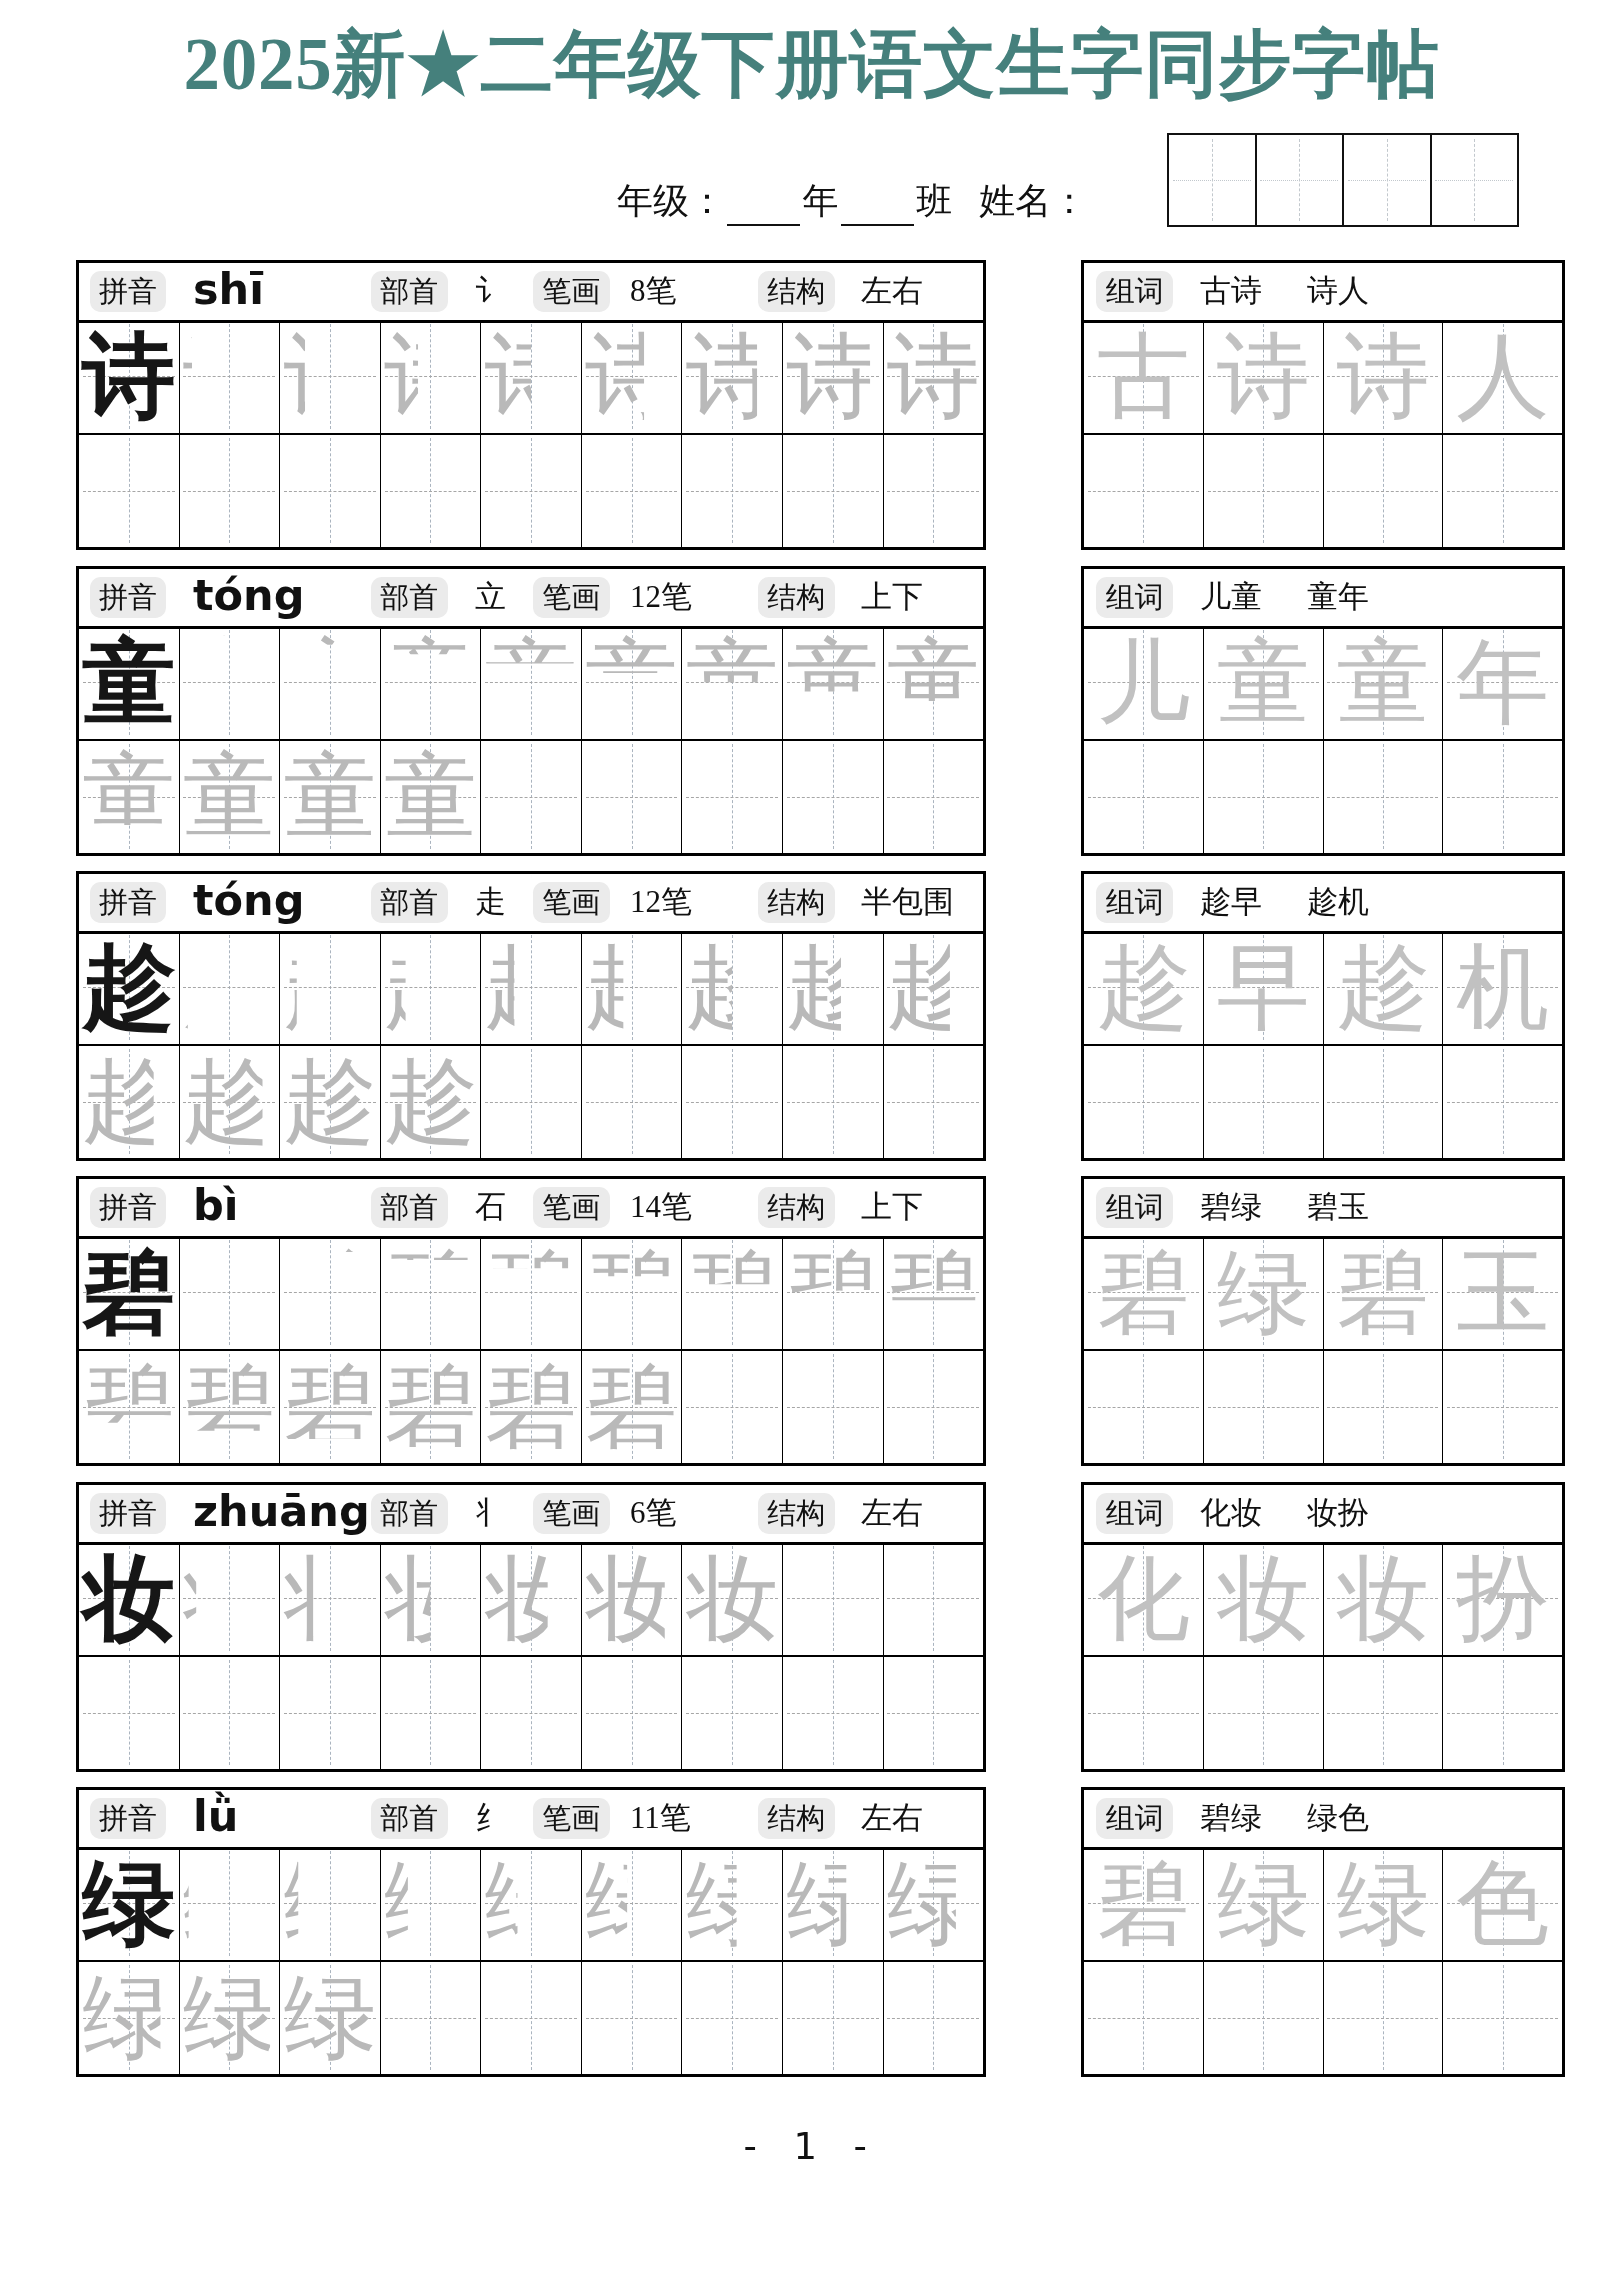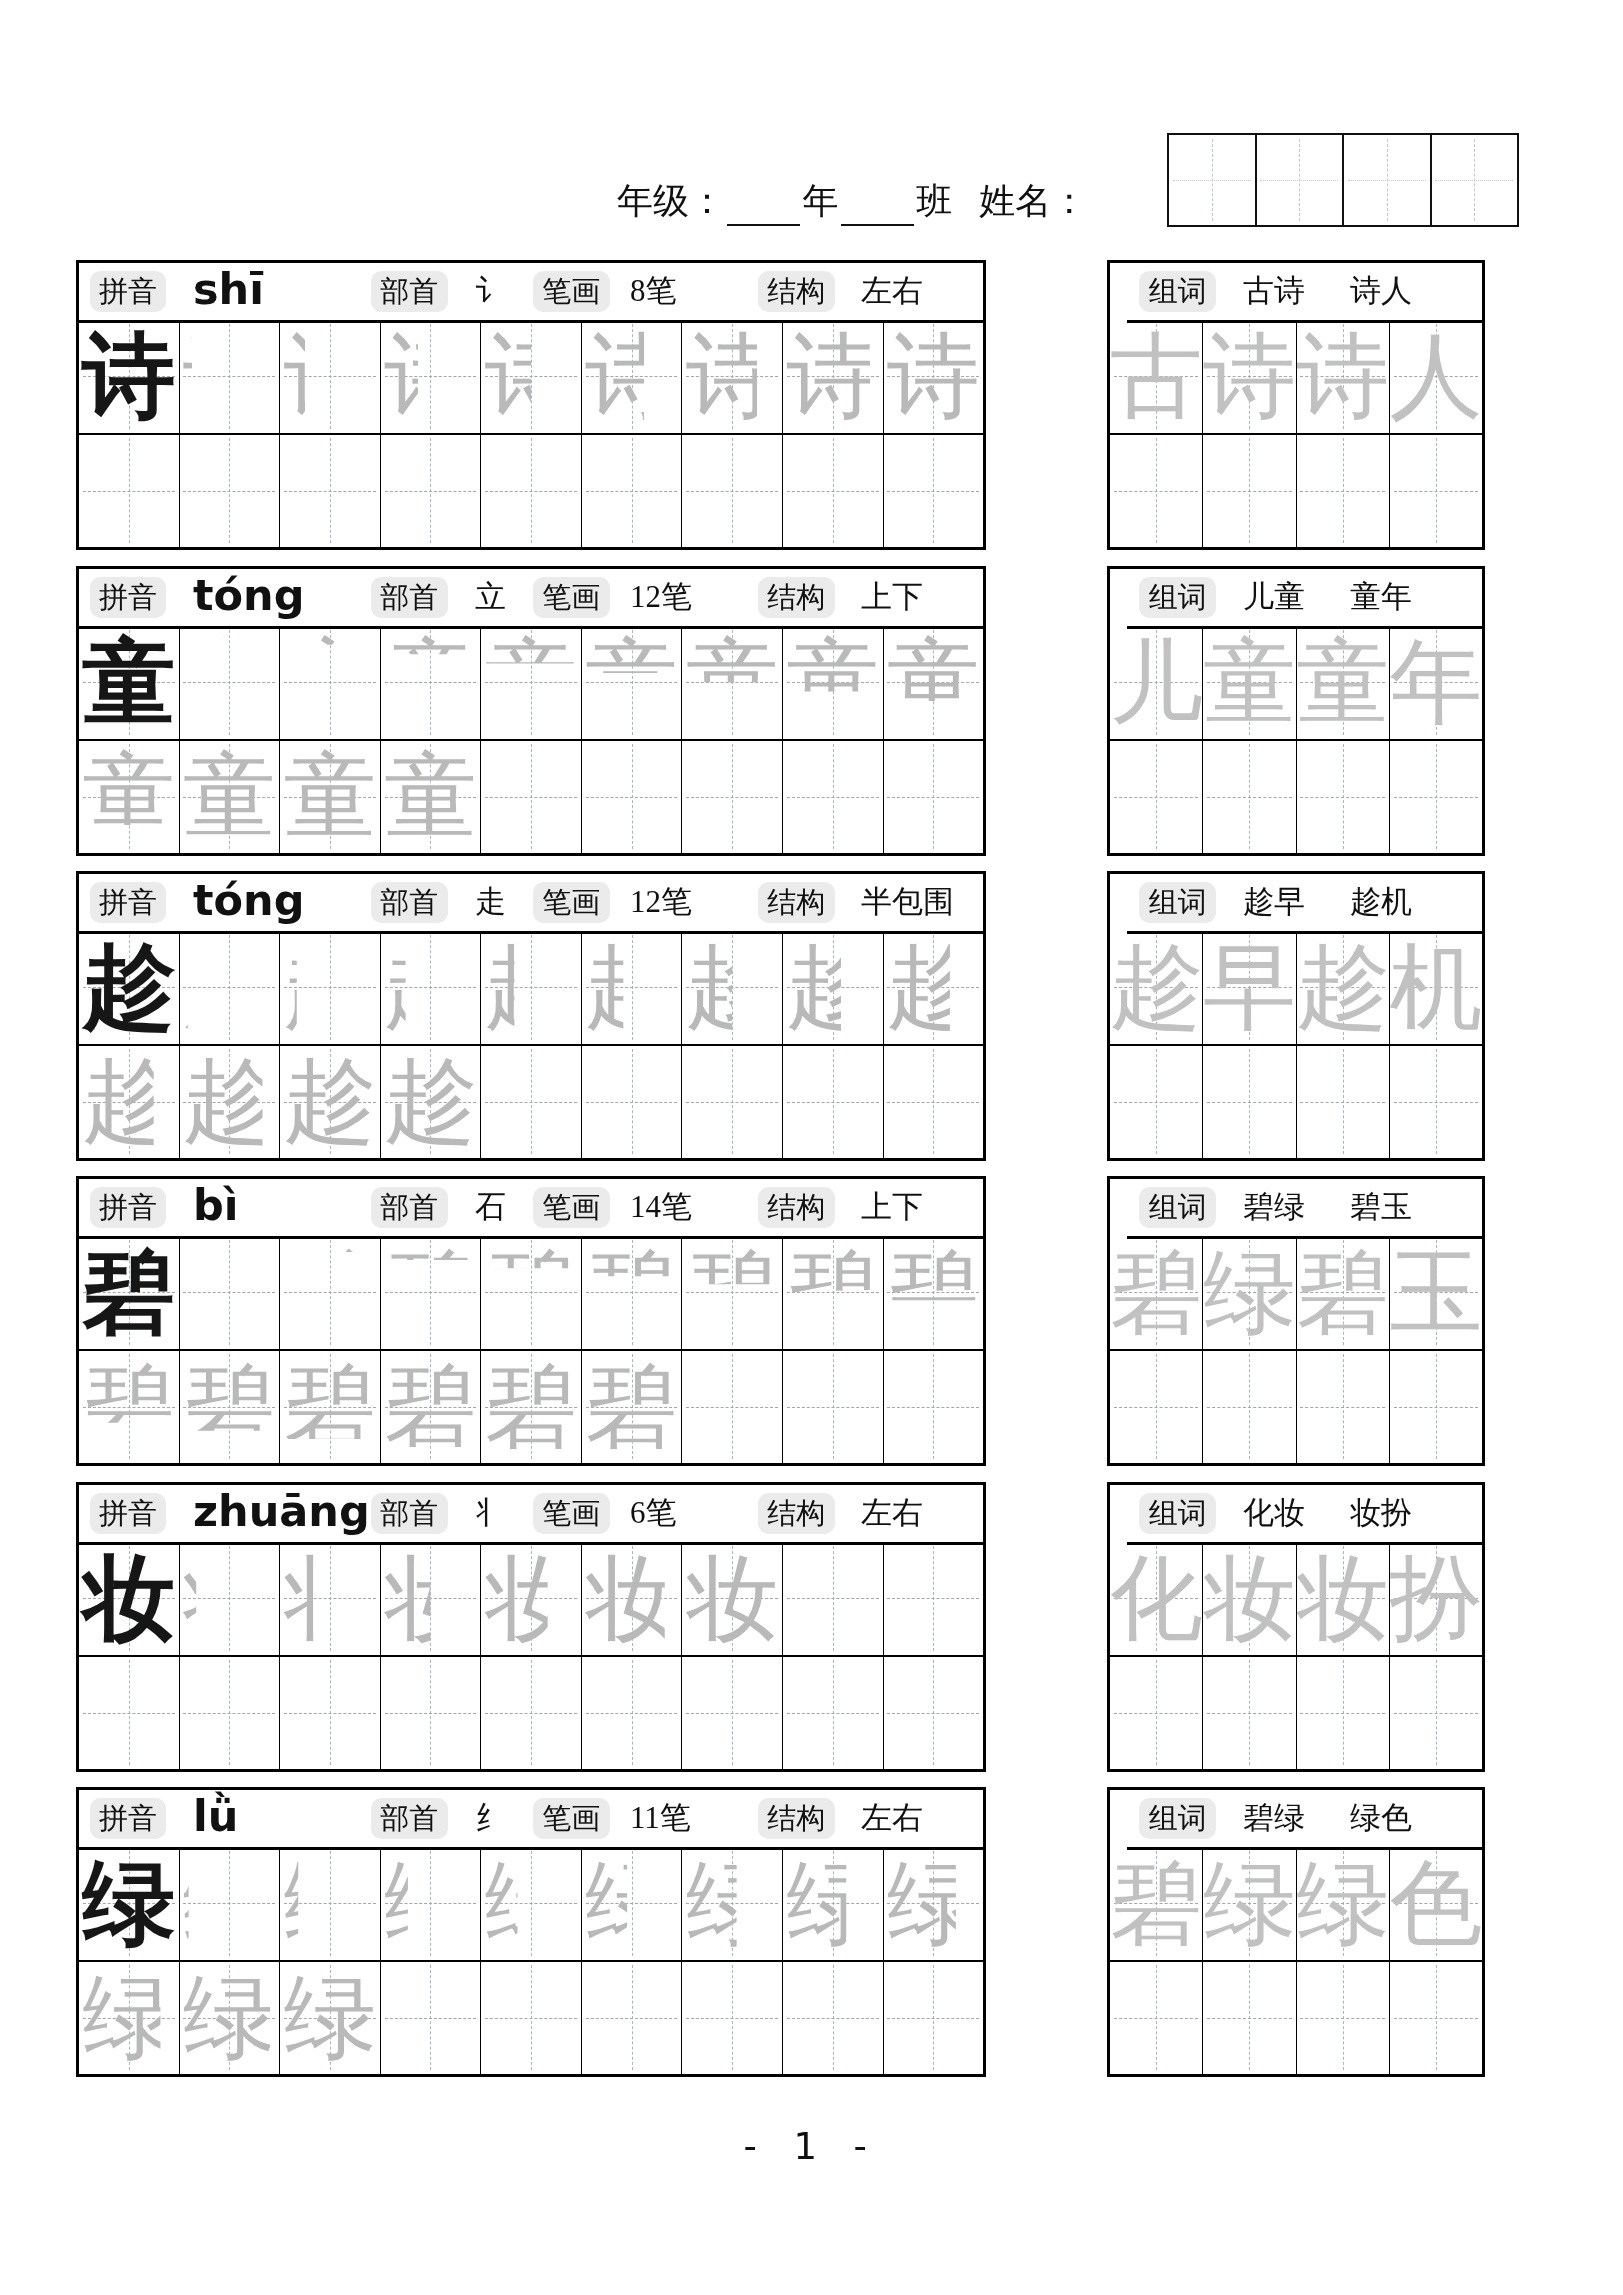--- a/index.html
+++ b/index.html
@@ -23,21 +23,21 @@
   .w140{width:108px}.w85{width:66px}.w95{width:73px}
   .namegap{display:inline-block;width:27px;}
   .name-grid{position:absolute;left:1091px;top:2.3px;width:352px;height:94px;
              border:2.3px solid #111;box-sizing:border-box;display:flex;}
   .name-cell{position:relative;flex:1;border-right:2.3px solid #111;}
   .name-cell:last-child{border-right:none;}
   
   .block{position:absolute;left:76px;width:1484px;height:290px;}
   .panel{position:absolute;top:0;height:290px;border:3.1px solid #000;box-sizing:border-box;background:#fff;}
   .panel.left{left:0;width:910px;}
-  .panel.right{left:1031px;width:378px;padding-left:17px;}
+  .panel.right{left:1005px;width:484px;}
   .phead{position:relative;height:57px;border-bottom:3.1px solid #000;}
   .lbl{
     position:absolute;top:7.7px;background:#ebebeb;border-radius:10.8px;
     font-size:29px;line-height:29px;padding:6.2px 9.3px;
     font-family:"Liberation Serif","DejaVu Serif",serif;
   }
   .val{position:absolute;top:10.8px;font-size:31px;line-height:34px;
        font-family:"Liberation Serif","DejaVu Serif",serif;white-space:nowrap;}
   .val.pinyin{top:3.1px;font-size:43px;line-height:46px;
        font-family:"DejaVu Sans","Liberation Sans",sans-serif;font-weight:600;}
@@ -67,20 +67,21 @@
   .glyph.word{color:#c1c1c1;}
   
   .pagenum{position:absolute;top:2125px;left:0;right:0;text-align:center;
            font-size:37px;letter-spacing:12.4px;font-family:"DejaVu Sans",sans-serif;}
 </style>
 </head>
 <body>
 
 <div class="page">
 
+  <div class="title" style="color: rgb(69, 128, 124);">2025新★二年级下册语文生字同步字帖</div>
 
   <div class="meta">
     <div class="grade-line"><span>年级：</span><span class="blank w95"></span><span>年</span><span class="blank w95"></span><span>班</span><span class="namegap"></span><span>姓名：</span></div>
     <div class="name-grid">
       <div class="name-cell">
           <i class="vline"></i>
           <i class="hline"></i>
         </div>
       <div class="name-cell">
           <i class="vline"></i>

